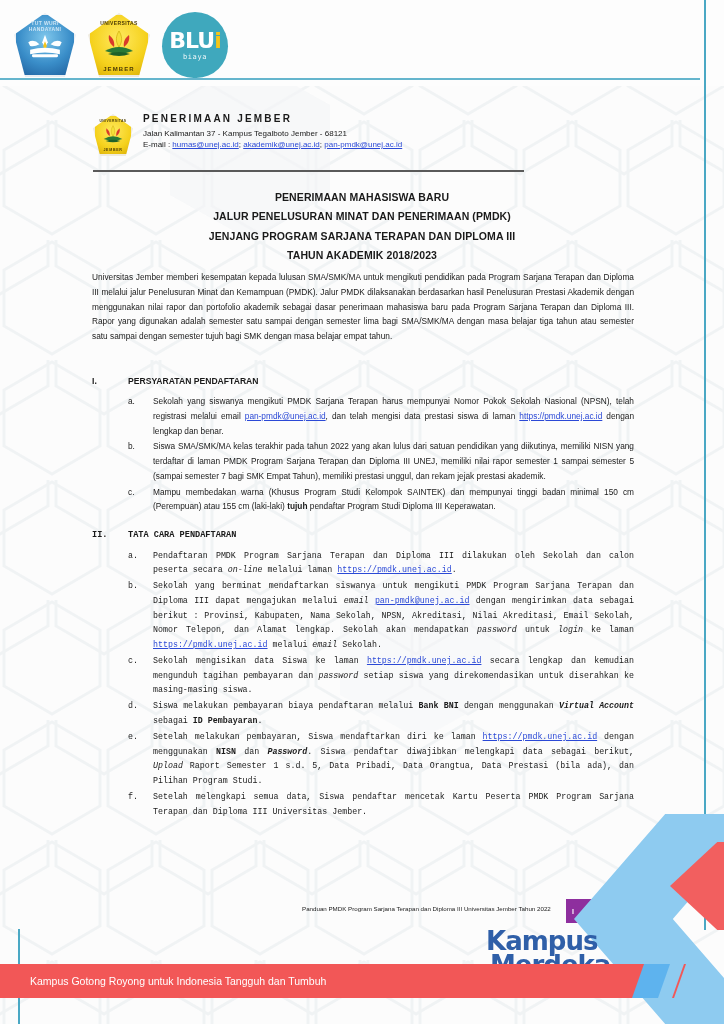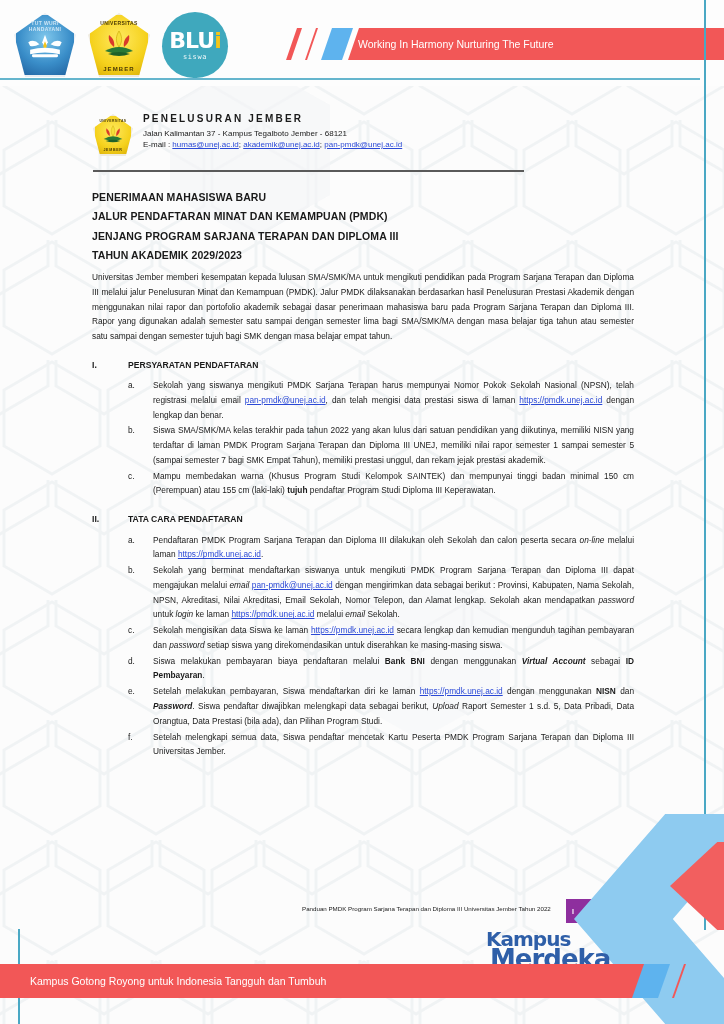--- a/index.html
+++ b/index.html
@@ -210,37 +210,37 @@
   a.mail, a.web {
     color: #2b49d6;
     text-decoration: underline;
   }
 
   
   .doc-title {
     position: absolute;
     top: 188px; left: 92px;
     width: 540px;
-    text-align: left;
+    text-align: center;
     font-size: 10.5px;
     font-weight: bold;
     line-height: 1.85;
     letter-spacing: .1px;
   }
 
   
   .content {
     position: absolute;
     top: 270px; left: 92px;
     width: 542px;
     font-size: 8.3px;
     line-height: 1.78;
     text-align: justify;
   }
-  .intro { text-align: justify; margin-bottom: 14px; }
+  .intro { text-align: justify; margin-bottom: 30px; }
 
   .section { margin-bottom: 4px; }
   .sec-head {
     display: flex;
     font-weight: bold;
     font-size: 8.6px;
     margin-bottom: 5px;
   }
   .sec-num { width: 36px; flex: 0 0 36px; }
   .sec-title { flex: 1; }
@@ -308,21 +308,21 @@
     width: 180px;
     text-align: left;
   }
   .km-line1, .km-line2 {
     font-family: "DejaVu Sans", sans-serif;
     font-weight: bold;
     color: #2f5fa8;
     letter-spacing: -1px;
     line-height: .92;
   }
-  .km-line1 { font-size: 20px; }
+  .km-line1 { font-size: 26px; }
   .km-line2 { font-size: 26px; margin-left: 4px; }
   .km-ribbon {
     margin-top: 2px;
     margin-left: 8px;
     display: inline-block;
     background: #f6c945;
     color: #ffffff;
     font-size: 8px;
     font-weight: bold;
     letter-spacing: 3px;
@@ -402,31 +402,24 @@
           <path d="M18 1 C21 6 22 11 18 17 C14 11 15 6 18 1Z" fill="#f5e03a" stroke="#c8a400" stroke-width=".6"></path>
           <path d="M8 5 C12 8 14 12 13 17 C9 14 7 10 8 5Z" fill="#d93a2b"></path>
           <path d="M28 5 C24 8 22 12 23 17 C27 14 29 10 28 5Z" fill="#d93a2b"></path>
           <path d="M4 21 Q18 13 32 21 Q18 26 4 21Z" fill="#2a7a35"></path>
           <path d="M7 24 Q18 20 29 24 Q18 28 7 24Z" fill="#1e6129"></path>
         </svg>
       </div>
 
       <div class="blu-logo">
         <div class="blu-main"><span>BLU</span><span class="dot">i</span></div>
-        <div class="blu-sub">siswa</div>
+        <div class="blu-sub">biaya</div>
       </div>
     </div>
 
-    <div class="slogan-wrap">
-      <div class="stripe stripe-red1"></div>
-      <div class="stripe stripe-red2"></div>
-      <div class="stripe stripe-blue"></div>
-      <div class="slogan-bar"></div>
-      <div class="slogan-text">Working In Harmony Nurturing The Future</div>
-    </div>
 
     <div class="top-divider"></div>
   </div>
 
   <div class="right-rule"></div>
   <div class="left-rule-bottom"></div>
 
   <div class="letterhead">
     <div class="lh-logo">
       <div class="pent pent-unej" style="width:40px;height:42px;">
@@ -437,37 +430,37 @@
           <path d="M18 1 C21 6 22 11 18 17 C14 11 15 6 18 1Z" fill="#f5e03a" stroke="#c8a400" stroke-width=".6"></path>
           <path d="M8 5 C12 8 14 12 13 17 C9 14 7 10 8 5Z" fill="#d93a2b"></path>
           <path d="M28 5 C24 8 22 12 23 17 C27 14 29 10 28 5Z" fill="#d93a2b"></path>
           <path d="M4 21 Q18 13 32 21 Q18 26 4 21Z" fill="#2a7a35"></path>
           <path d="M7 24 Q18 20 29 24 Q18 28 7 24Z" fill="#1e6129"></path>
         </svg>
       </div>
     </div>
 
     <div class="lh-text">
-      <div class="lh-title">PENELUSURAN JEMBER</div>
+      <div class="lh-title">PENERIMAAN JEMBER</div>
       <div class="lh-line">Jalan Kalimantan 37 - Kampus Tegalboto Jember - 68121</div>
       <div class="lh-line">
         <span>E-mail :</span>
         <a class="mail" href="#">humas@unej.ac.id</a>;
         <a class="mail" href="#">akademik@unej.ac.id</a>;
         <a class="mail" href="#">pan-pmdk@unej.ac.id</a>
       </div>
     </div>
   </div>
   <div class="lh-rule"></div>
 
   <div class="doc-title">
     <div>PENERIMAAN MAHASISWA BARU</div>
-    <div>JALUR PENDAFTARAN MINAT DAN KEMAMPUAN (PMDK)</div>
+    <div>JALUR PENELUSURAN MINAT DAN PENERIMAAN (PMDK)</div>
     <div>JENJANG PROGRAM SARJANA TERAPAN DAN DIPLOMA III</div>
-    <div>TAHUN AKADEMIK 2029/2023</div>
+    <div>TAHUN AKADEMIK 2018/2023</div>
   </div>
 
   <div class="content">
 
     <p class="intro">Universitas Jember memberi kesempatan kepada lulusan SMA/SMK/MA untuk mengikuti pendidikan pada Program Sarjana Terapan dan Diploma III  melalui jalur Penelusuran Minat dan Kemampuan (PMDK). Jalur PMDK dilaksanakan berdasarkan hasil Penelusuran Prestasi Akademik dengan menggunakan nilai rapor dan portofolio akademik sebagai dasar penerimaan mahasiswa baru pada Program Sarjana Terapan dan Diploma III. Rapor yang digunakan adalah semester satu sampai dengan semester lima bagi SMA/SMK/MA dengan masa belajar tiga tahun atau semester satu sampai dengan semester tujuh bagi SMK dengan masa belajar empat tahun.</p>
 
     <div class="section">
       <div class="sec-head">
         <span class="sec-num">I.</span>
         <span class="sec-title">PERSYARATAN PENDAFTARAN</span>
@@ -485,21 +478,21 @@
         </div>
 
         <div class="item">
           <span class="item-mark">c.</span>
           <span class="item-body"><span>Mampu membedakan warna (Khusus Program Studi Kelompok SAINTEK) dan mempunyai tinggi badan minimal 150 cm (Perempuan) atau 155 cm (laki-laki) </span><b>tujuh</b><span> pendaftar Program Studi Diploma III Keperawatan.</span></span>
         </div>
 
       </div>
     </div>
 
-    <div class="section" style="margin-top:14px;">
+    <div class="section" style="margin-top:14px;font-family:Liberation Mono, monospace;">
       <div class="sec-head">
         <span class="sec-num">II.</span>
         <span class="sec-title">TATA CARA PENDAFTARAN</span>
       </div>
       <div class="items">
 
         <div class="item">
           <span class="item-mark">a.</span>
           <span class="item-body"><span>Pendaftaran PMDK Program Sarjana Terapan dan Diploma III  dilakukan oleh Sekolah dan calon peserta secara </span><i>on-line</i><span> melalui laman </span><a class="web" href="#">https://pmdk.unej.ac.id</a><span>.</span></span>
         </div>

